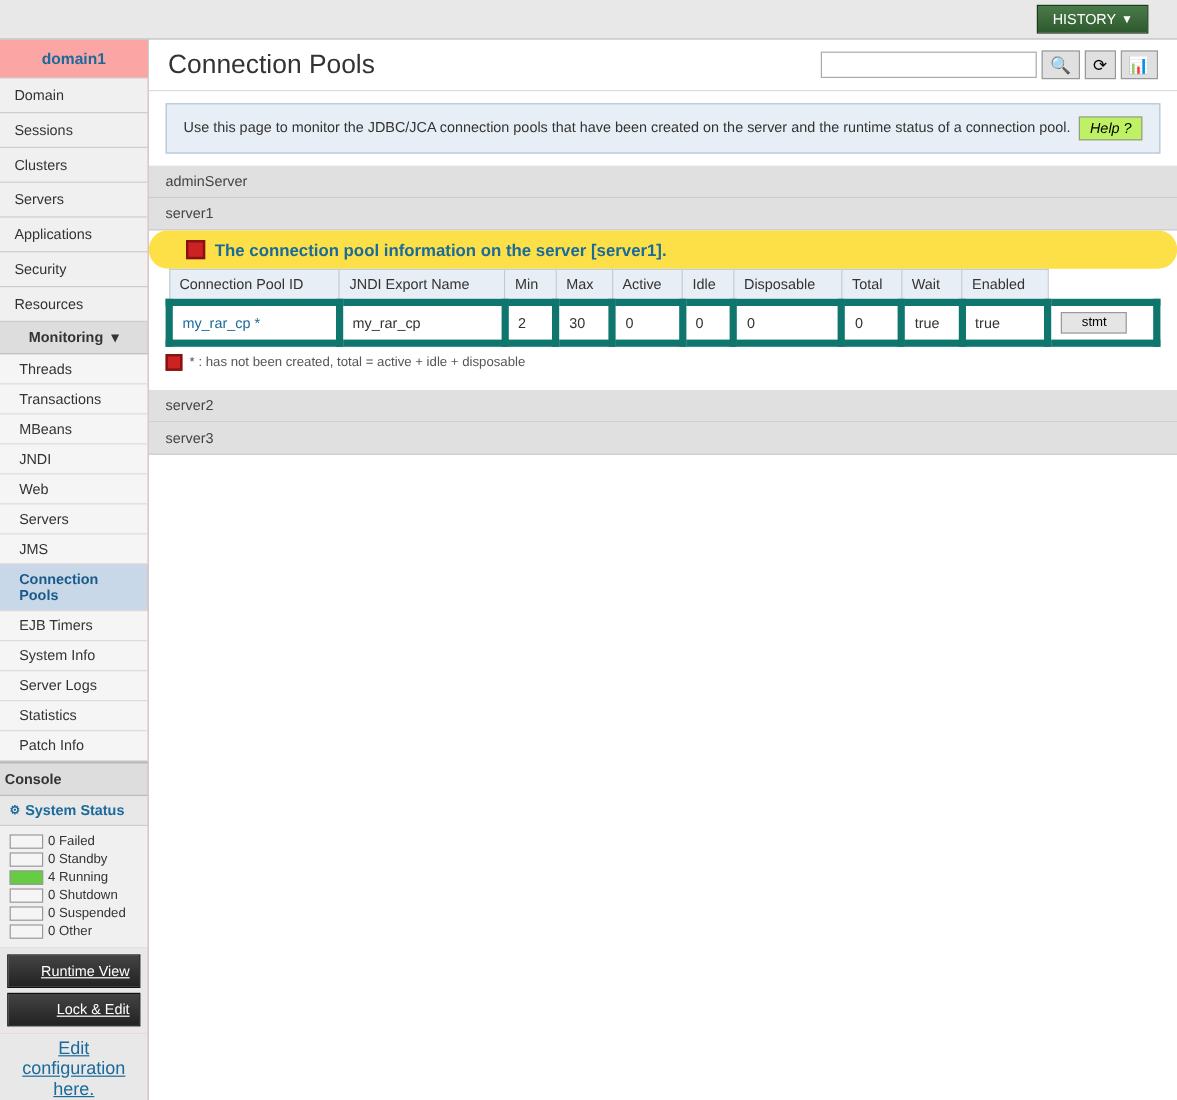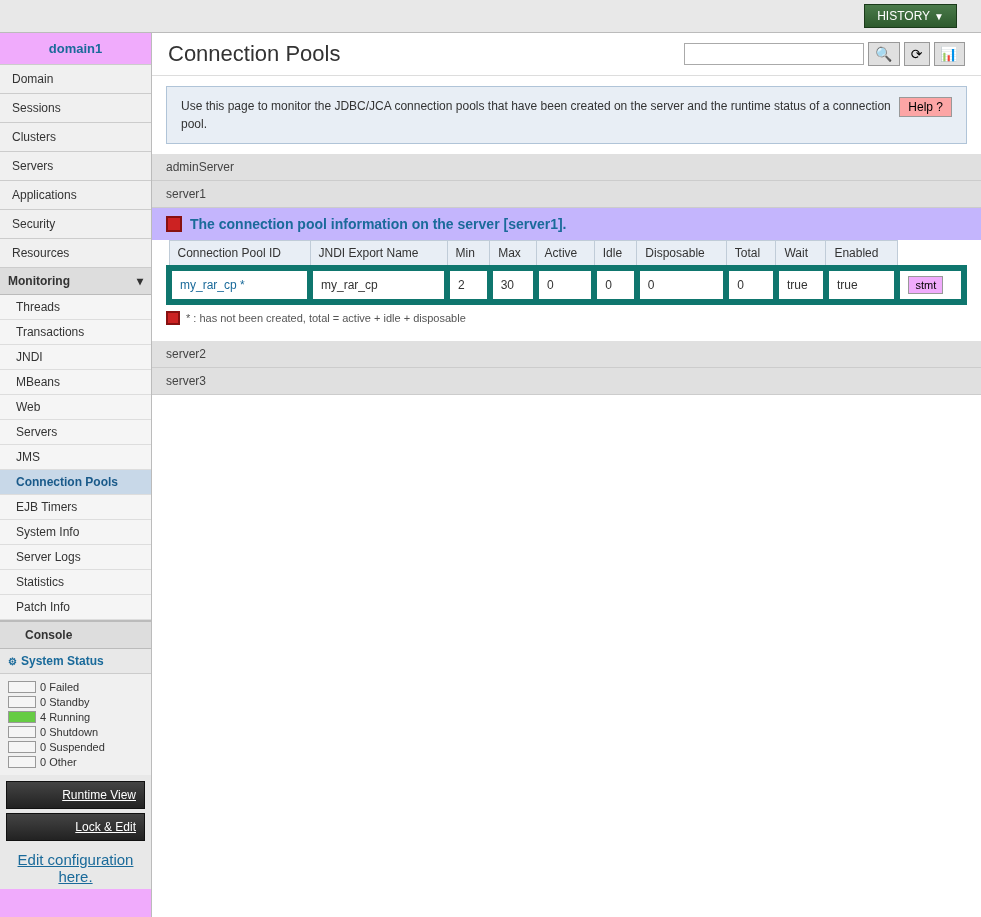--- a/index.html
+++ b/index.html
@@ -17,22 +17,22 @@
       border: 1px solid #1a3a1a;
       padding: 4px 12px;
       font-size: 12px;
       cursor: pointer;
       display: flex; align-items: center; gap: 4px;
     }
     .history-btn::after { content: '▼'; font-size: 10px; }
 
     
     #sidebar {
-      width: 152px;
-      background: #f0abfc;
+      width: 124px;
+      background: #fca5a5;
       border-right: 1px solid #bbb;
       display: flex;
       flex-direction: column;
       overflow-y: auto;
       flex-shrink: 0;
     }
     .sidebar-domain-label {
       text-align: center;
       color: #1a6a9a;
       font-weight: bold;
@@ -41,41 +41,41 @@
       border-bottom: 1px solid #ccc;
     }
     .sidebar-item {
       padding: 7px 12px;
       border-bottom: 1px solid #ccc;
       cursor: pointer;
       background: #f0f0f0;
       color: #333;
     }
     .sidebar-section-header {
-      padding: 6px 8px;
+      padding: 6px 24px;
       font-weight: bold;
       background: #ddd;
       border-bottom: 1px solid #bbb;
       display: flex;
       align-items: flex-start;
       justify-content: space-between;
       cursor: pointer;
     }
     .sidebar-sub-item {
       padding: 5px 16px;
       border-bottom: 1px solid #ddd;
       cursor: pointer;
       background: #f5f5f5;
       color: #333;
     }
     .sidebar-sub-item.active { background: #c8d8e8; color: #1a5a8a; font-weight: bold; }
 
     
     .console-header {
-      padding: 6px 25px;
+      padding: 6px 4px;
       font-weight: bold;
       background: #ddd;
       border-bottom: 1px solid #bbb;
       border-top: 2px solid #bbb;
     }
     .system-status-header {
       padding: 5px 8px;
       color: #1a6a9a;
       font-weight: bold;
       display: flex;
@@ -173,44 +173,46 @@
       background: #e8eef5;
       border: 1px solid #b0c4d8;
       margin: 10px 14px;
       padding: 10px 14px;
       display: flex;
       justify-content: space-between;
       align-items: flex-start;
     }
     .info-box-text { color: #333; font-size: 12px; line-height: 1.5; }
     .help-btn {
-      background: #fca5a5;
+      background: #bef264;
       border: 1px solid #999;
       padding: 2px 8px;
       cursor: pointer;
       font-size: 12px;
       white-space: nowrap;
+      font-style: italic;
     }
     
     .server-row {
       background: #e0e0e0;
       padding: 6px 14px;
       border-bottom: 1px solid #ccc;
       color: #444;
       font-size: 12px;
       cursor: pointer;
     }
     
     .pool-section { margin: 0 0 10px 0; }
     .pool-header {
       display: flex;
       align-items: center;
       gap: 8px;
-      padding: 8px 14px;
-      background: #c4b5fd;
+      padding: 8px 31px;
+      background: #fde047;
+      border-radius: 16px;
     }
     .pool-header-icon {
       width: 16px;
       height: 16px;
       background: #cc2222;
       border: 2px solid #881111;
       flex-shrink: 0;
       display: flex; align-items: center; justify-content: center;
     }
     .pool-header-title {
@@ -234,23 +236,23 @@
       font-weight: normal;
     }
     .pool-table td {
       border: 6px solid #0f766e;
       padding: 5px 8px;
       background: #fff;
       margin-left: 22px;
     }
     .pool-table td a { color: #1a6a9a; text-decoration: none; }
     .stmt-btn {
-      background: #f0abfc;
+      background: #e5e5e5;
       border: 1px solid #999;
-      padding: 2px 6px;
+      padding: 2px 16px;
       cursor: pointer;
       font-size: 11px;
     }
     
     .pool-legend {
       display: flex;
       align-items: center;
       gap: 6px;
       padding: 6px 14px;
       font-size: 11px;
@@ -288,22 +290,22 @@
           <div class="sidebar-item">Resources</div>
         </div>
 
       <div class="sidebar-section-header">
         <span>Monitoring</span>
         <span>▾</span>
       </div>
       <div id="monitoring-items">
           <div class="sidebar-sub-item">Threads</div>
           <div class="sidebar-sub-item">Transactions</div>
+          <div class="sidebar-sub-item">MBeans</div>
           <div class="sidebar-sub-item">JNDI</div>
-          <div class="sidebar-sub-item">MBeans</div>
           <div class="sidebar-sub-item">Web</div>
           <div class="sidebar-sub-item">Servers</div>
           <div class="sidebar-sub-item">JMS</div>
           <div class="sidebar-sub-item active">Connection Pools</div>
           <div class="sidebar-sub-item">EJB Timers</div>
           <div class="sidebar-sub-item">System Info</div>
           <div class="sidebar-sub-item">Server Logs</div>
           <div class="sidebar-sub-item">Statistics</div>
           <div class="sidebar-sub-item">Patch Info</div>
         </div>

